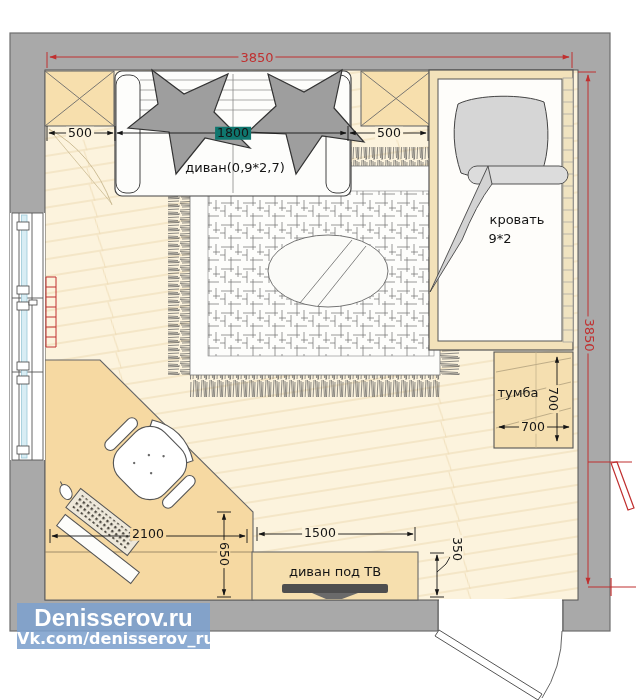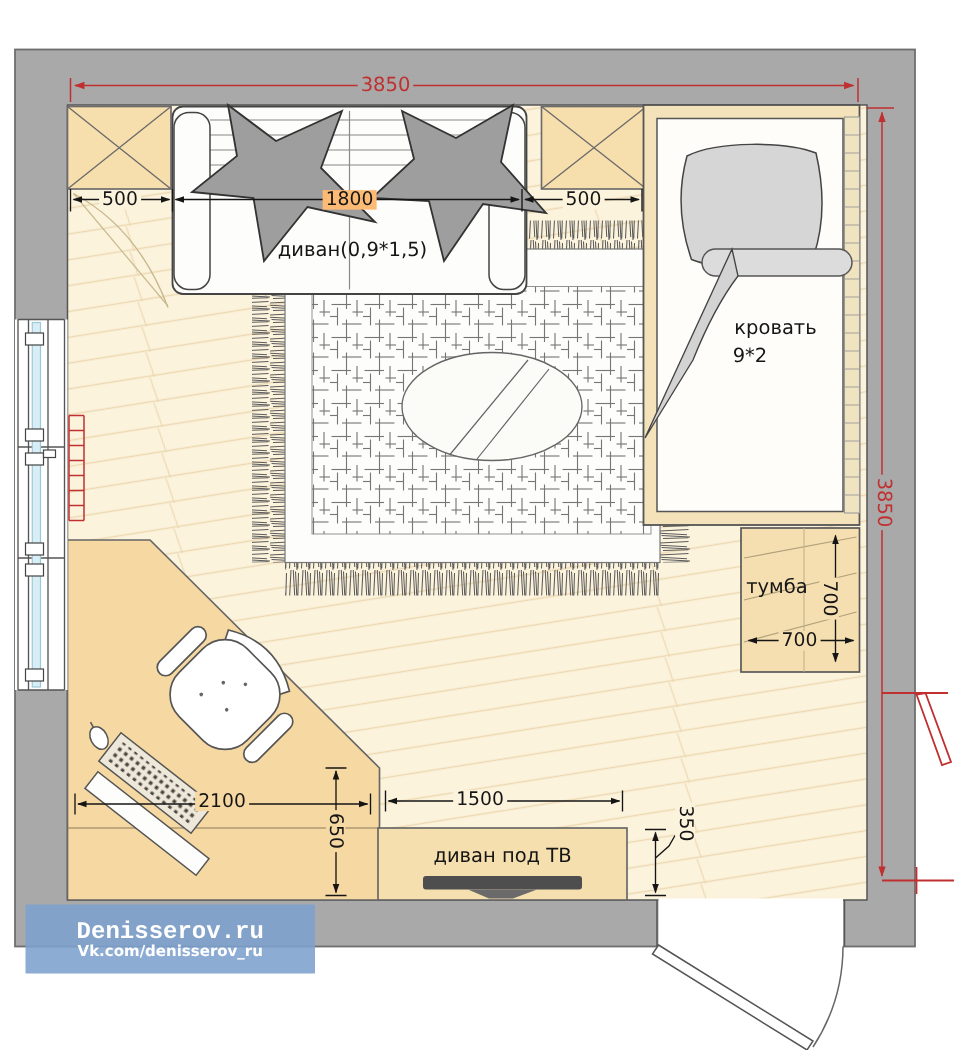--- a/index.html
+++ b/index.html
@@ -6,28 +6,28 @@
   #stage{position:relative;width:636px;height:700px;background:#fff;overflow:hidden;
          font-family:"DejaVu Sans",sans-serif;}
   #plan-svg{position:absolute;left:0;top:0;}
   .lbl{position:absolute;font-size:12.5px;color:#151515;white-space:nowrap;line-height:1;
        transform:translate(-50%,-50%);padding:0 2px;}
   .big{font-size:13px;}
   .v{transform:translate(-50%,-50%) rotate(90deg);}
   .red{color:#c03030;}
   .bgwall{background:#a9a9a9;}
   .bgfloor{background:#fcf3dd;}
-  .bgwhite{background:#fdba74;}
+  .bgwhite{background:#0f766e;}
   .bgtan{background:#f5dfb0;}
   .bgdesk{background:#f6d9a2;}
   .wm{position:absolute;left:17px;top:603px;width:193px;height:46px;
       background:rgba(125,160,205,0.88);color:#fff;text-align:center;
       display:flex;flex-direction:column;justify-content:center;gap:1px;}
-  .wm-title{font-family:Liberation Mono, monospace;font-weight:bold;font-size:16px;line-height:1;}
-  .wm-sub{font-family:"DejaVu Sans",sans-serif;font-weight:bold;font-size:10px;line-height:1;}
+  .wm-title{font-family:Liberation Sans, sans-serif;font-weight:bold;font-size:24px;line-height:1;}
+  .wm-sub{font-family:"DejaVu Sans",sans-serif;font-weight:bold;font-size:16px;line-height:1;}
   .urltext{position:absolute;right:2px;top:681px;font-family:"DejaVu Sans Mono",monospace;
            font-size:10.5px;color:#000;}
 </style>
 </head>
 <body>
 
 <div id="stage">
 
 <svg id="plan-svg" width="636" height="700" viewBox="0 0 636 700">
   <defs>
@@ -226,21 +226,21 @@
   </g>
 </svg>
 
 <div class="lbl red bgwall big" style="left:257px;top:57px">3850</div>
 <div class="lbl red bgwall big v" style="left:589px;top:335px">3850</div>
 
 <div class="lbl bgfloor" style="left:80px;top:133px">500</div>
 <div class="lbl bgwhite" style="left:233px;top:133px">1800</div>
 <div class="lbl bgfloor" style="left:389px;top:133px">500</div>
 
-<div class="lbl big" style="left:235px;top:167px">диван(0,9*1,5)</div>
+<div class="lbl big" style="left:235px;top:167px">диван(0,9*2,7)</div>
 
 <div class="lbl big" style="left:517px;top:219px">кровать</div>
 <div class="lbl big" style="left:500px;top:238px">9*2</div>
 
 <div class="lbl big" style="left:518px;top:392px">тумба</div>
 <div class="lbl bgtan v" style="left:553px;top:399px">700</div>
 <div class="lbl bgtan" style="left:533px;top:427px">700</div>
 
 <div class="lbl bgdesk" style="left:148px;top:534px">2100</div>
 <div class="lbl bgdesk v" style="left:224px;top:554px">650</div>

